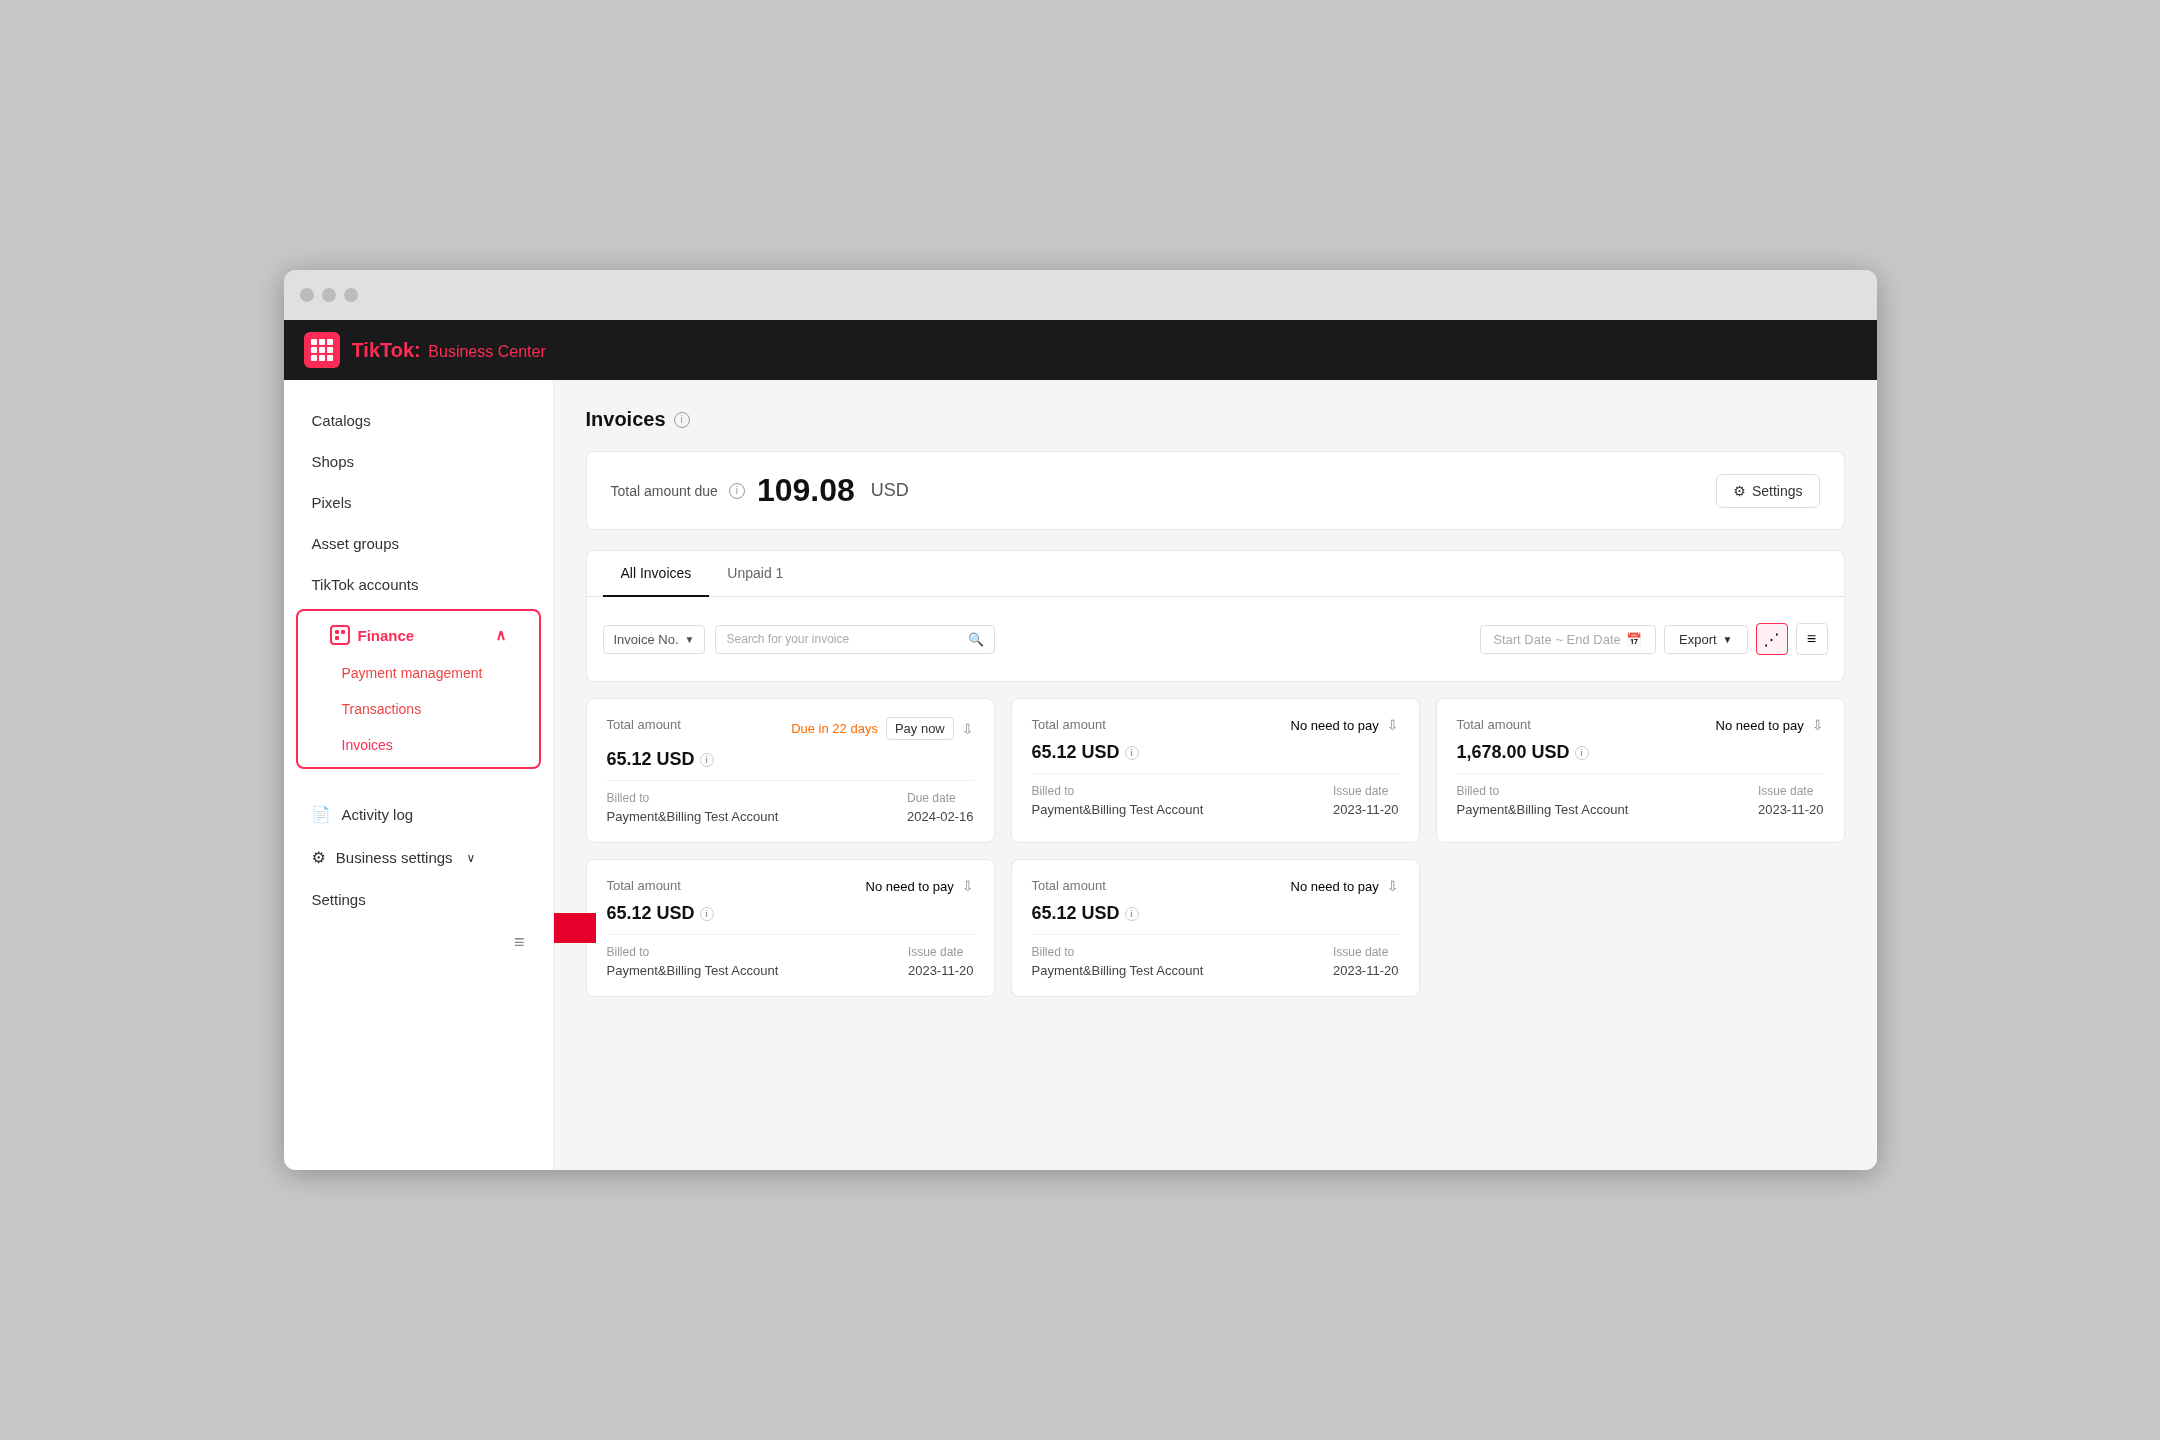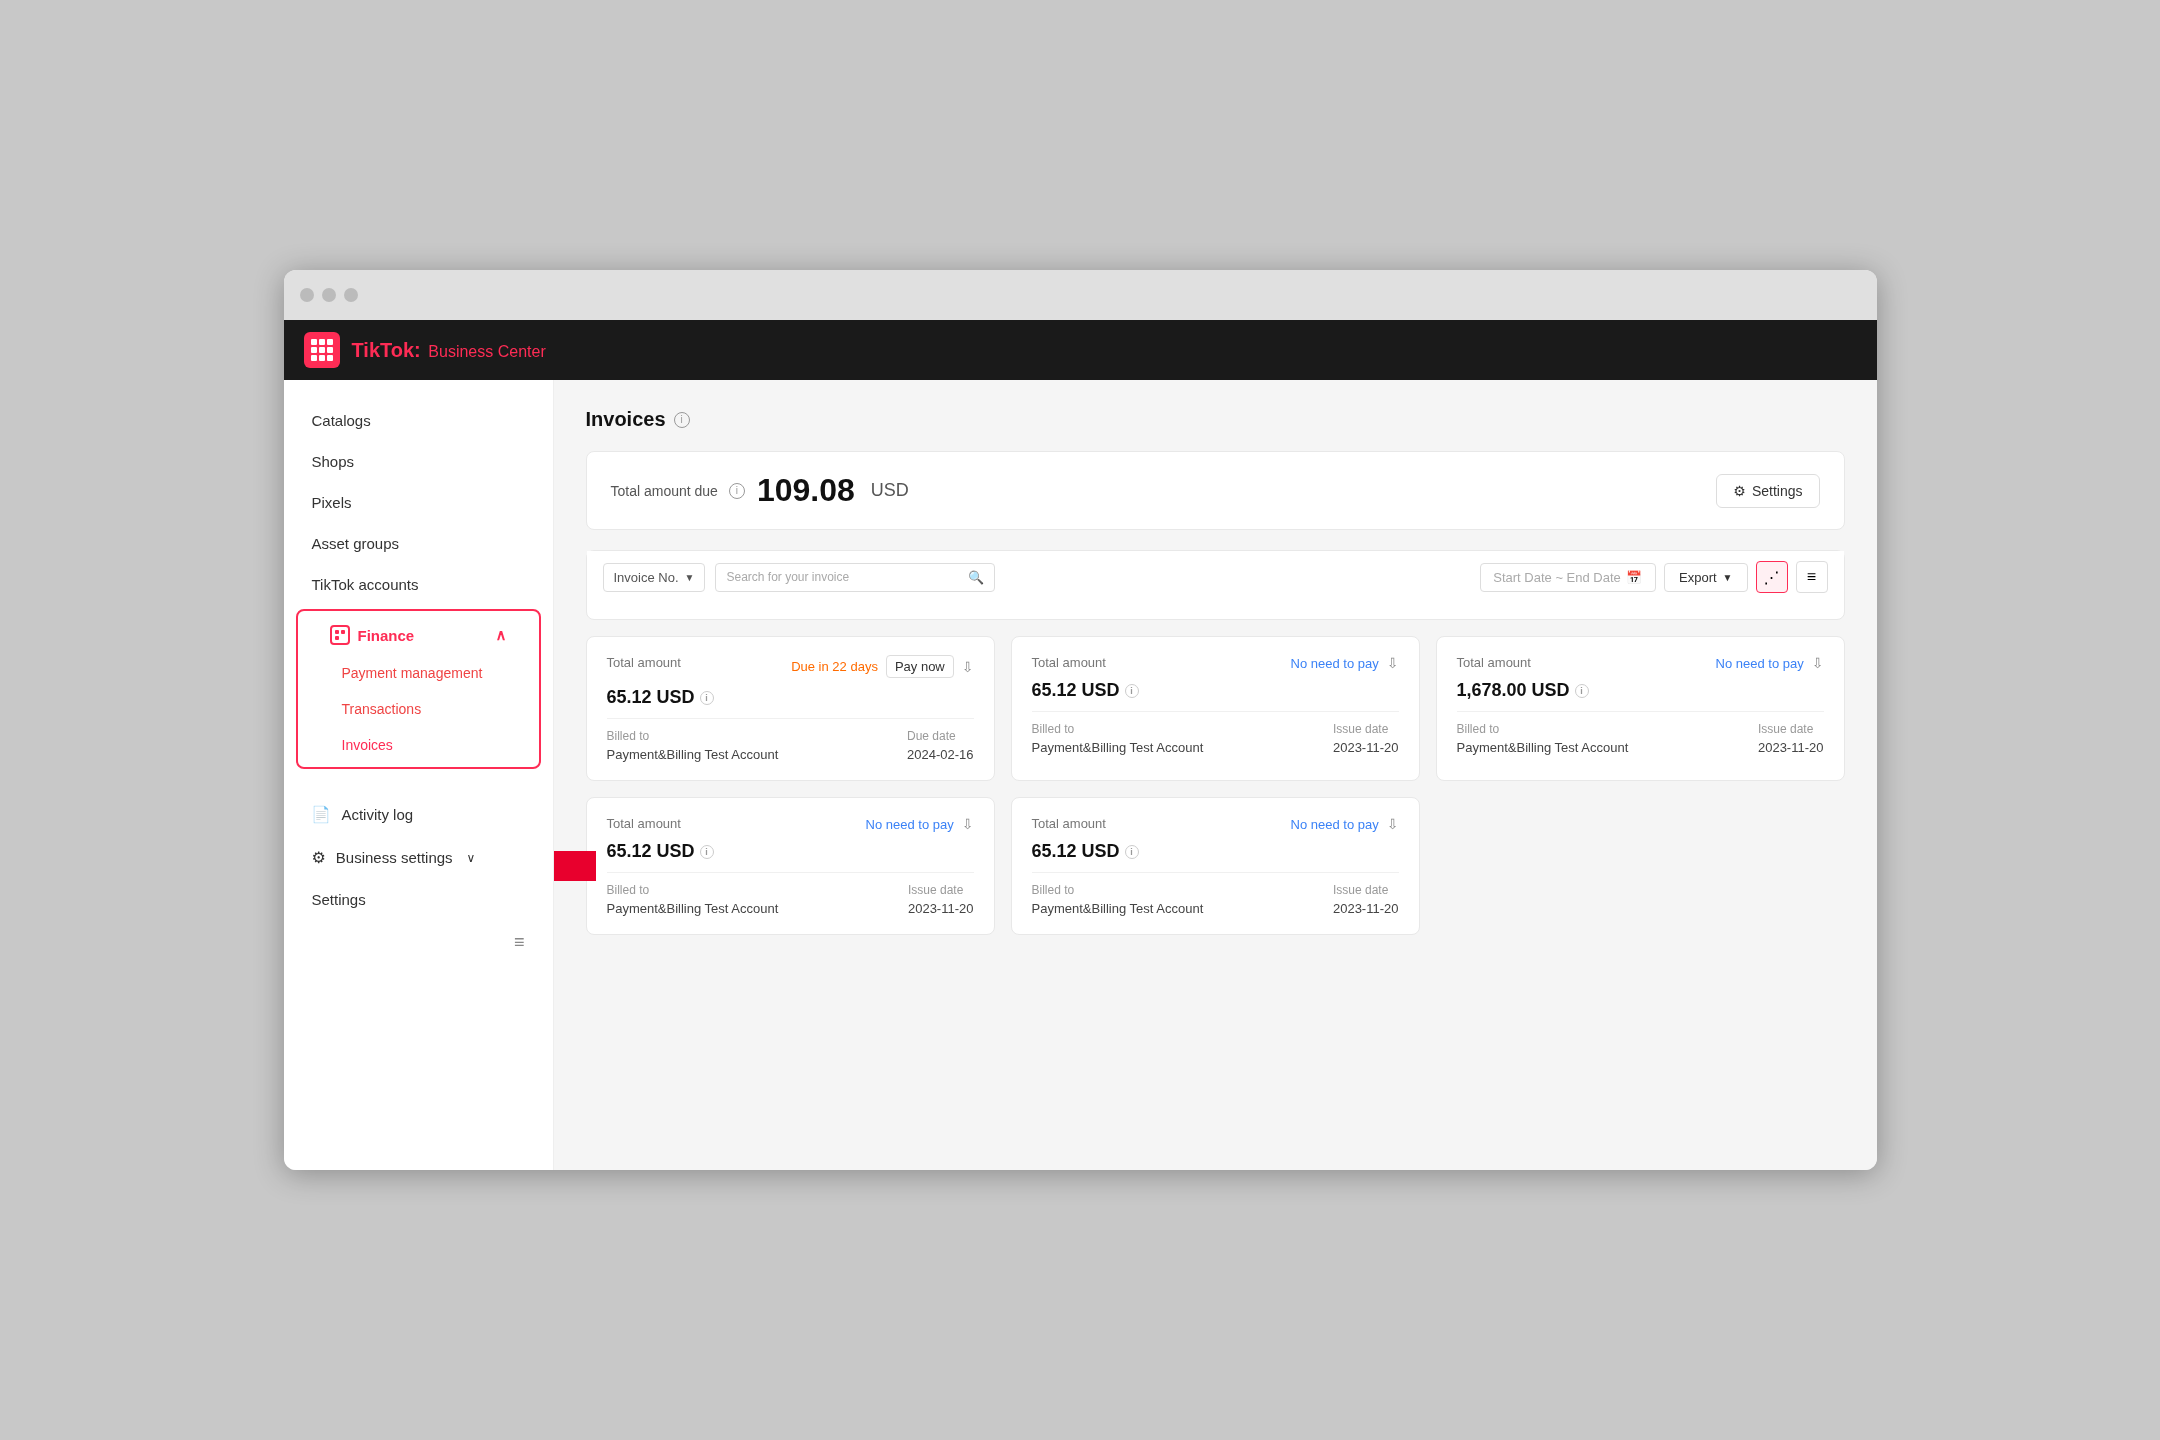--- a/index.html
+++ b/index.html
@@ -296,21 +296,21 @@
       border: 1px solid #e8e8e8;
     }
     .invoice-card-header {
       display: flex;
       align-items: flex-start;
       justify-content: space-between;
       margin-bottom: 8px;
     }
     .invoice-total-label { font-size: 13px; color: #777; }
     .invoice-status-due { font-size: 13px; color: #ff6b00; }
-    .invoice-status-no { font-size: 13px; color: #3b82f6; }
+    .invoice-status-no { font-size: 13px; color: #000000; }
     .invoice-amount { font-size: 18px; font-weight: 700; color: #111; display: flex; align-items: center; gap: 5px; margin-top: 9px; }
     .invoice-amount .info-sm {
       width: 14px; height: 14px;
       border-radius: 50%; border: 1.5px solid #ccc;
       display: flex; align-items: center; justify-content: center;
       font-size: 9px; color: #999;
     }
     .pay-now-btn {
       font-size: 13px; color: #333;
       padding: 3px 8px;
@@ -446,20 +446,28 @@
           <span class="amount-value">109.08</span>
           <span class="amount-currency">USD</span>
         </div>
         <button class="settings-btn">
           <span>⚙</span>
           <span>Settings</span>
         </button>
       </div>
 
       <div class="tabs-and-filter">
+        <div class="tabs-row">
+          <div class="tab active">
+            <span>All Invoices</span>
+          </div>
+          <div class="tab">
+            <span>Unpaid 1</span>
+          </div>
+        </div>
 
         <div class="filter-row">
           <div class="invoice-filter">
             <span>Invoice No.</span>
             <span style="font-size:10px;">▼</span>
           </div>
           <div class="search-box">
             <span style="font-size:12px;">Search for your invoice</span>
             <span style="margin-left:auto; font-size:13px; color:#ccc;">🔍</span>
           </div>

